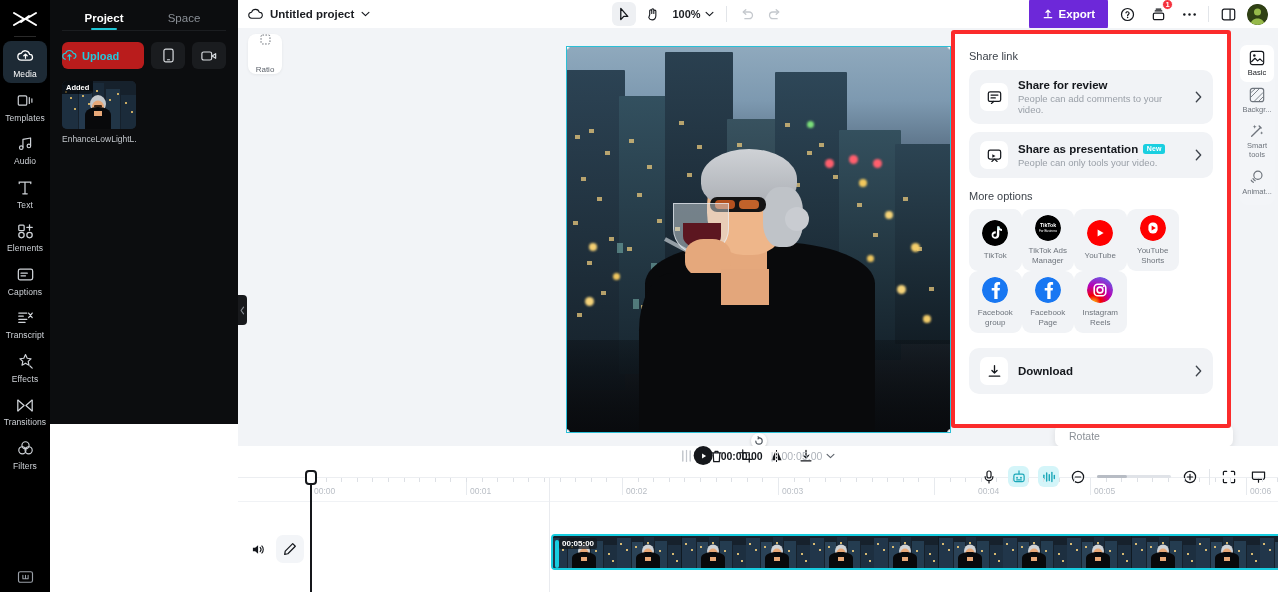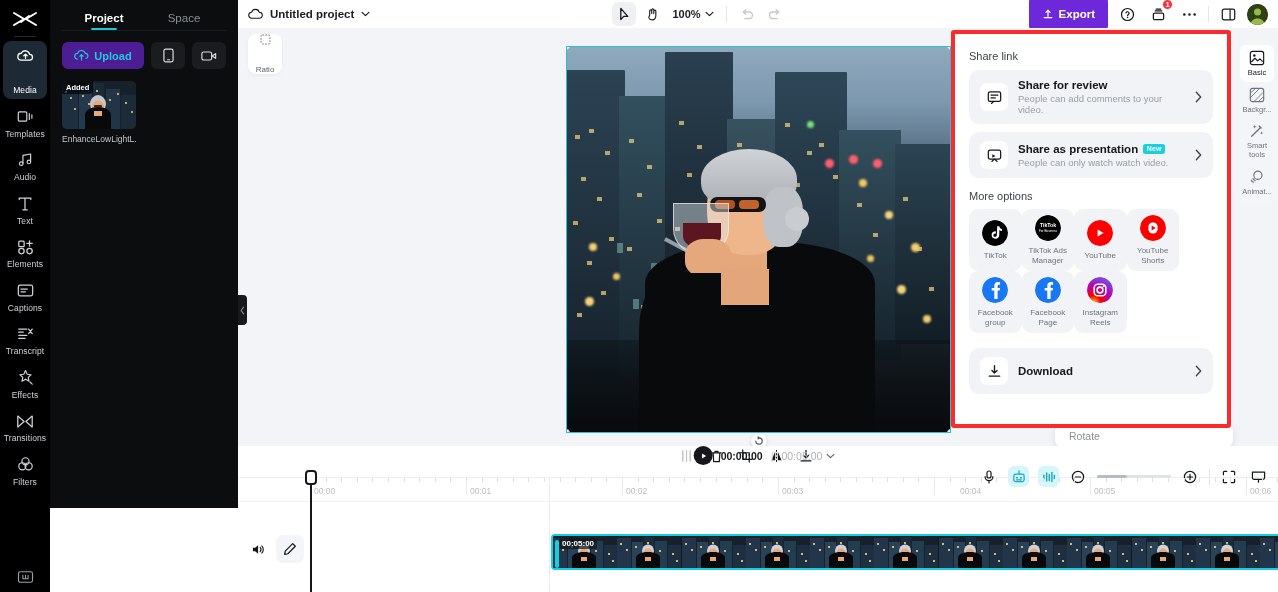--- a/index.html
+++ b/index.html
@@ -22,40 +22,40 @@
           display: flex; align-items: center; justify-content: center; }
   .rail-sep { width: 22px; height: 1px; background: #2a2a2a; margin: 3px 0 4px; }
   .rail-item {
     width: 44px; padding: 6px 0 4px; margin-bottom: 2px;
     display: flex; flex-direction: column; align-items: center; gap: 3px;
     border-radius: 8px; cursor: pointer;
   }
   .rail-item.active { background: #1d2a35; }
   .rail-ico { width: 20px; height: 20px; display: flex; align-items: center; justify-content: center; }
   .rail-lbl { font-size: 8.5px; color: #cfd3d8; letter-spacing: .1px; line-height: 1; }
-  .rail-item.active .rail-lbl { color: #ffffff; margin-top: 16px; }
+  .rail-item.active .rail-lbl { color: #ffffff; }
   .rail-bottom { position: absolute; bottom: 8px; left: 0; width: 50px;
                  display: flex; justify-content: center; }
 
   
   .panel {
-    position: absolute; left: 50px; top: 0; width: 188px; height: 508px;
+    position: absolute; left: 50px; top: 0; width: 188px; height: 424px;
     background: #0c0d0f;
   }
   .panel-tabs { display: flex; padding: 0 14px; height: 30px; align-items: flex-end; }
   .ptab { flex: 1; text-align: center; font-size: 11.5px; color: #8a8f96;
           padding-bottom: 6px; cursor: pointer; position: relative; font-weight: 400; }
   .ptab.active { color: #ffffff; font-weight: 700; }
   .ptab.active::after { content: ""; position: absolute; left: 50%; transform: translateX(-50%);
     bottom: 0; width: 26px; height: 2.5px; background: #1ec7d6; border-radius: 2px; }
   .panel-sep { height: 1px; background: #1b1d20; margin: 0 12px; }
   .panel-actions { display: flex; gap: 7px; padding: 11px 12px 0; }
   .btn-upload {
-    flex: 1; height: 27px; background: #4c1d95; border-radius: 6px;
-    display: flex; align-items: center; justify-content: center; gap: 5px;
+    flex: 1; height: 27px; background: #b91c1c; border-radius: 6px;
+    display: flex; align-items: center; justify-content: flex-start; gap: 5px;
     color: #22c9dd; font-size: 11px; font-weight: 700; cursor: pointer;
   }
   .btn-sq { width: 34px; height: 27px; background: #1a1c1f; border-radius: 6px;
             display: flex; align-items: center; justify-content: center; cursor: pointer; }
   .media-grid { padding: 12px 12px 0; }
   .media-card { width: 74px; cursor: pointer; }
   .media-thumb { position: relative; width: 74px; height: 48px; border-radius: 5px;
                  overflow: hidden; background: #20262e; }
   .badge-added { position: absolute; left: 0; top: 0; background: rgba(0,0,0,.62);
     color: #fff; font-size: 7.5px; font-weight: 700; padding: 2px 4px; border-radius: 0 0 4px 0; }
@@ -722,21 +722,21 @@
             <rect x="1.5" y="2.5" width="14" height="10" rx="2" fill="none" stroke="#14171c" stroke-width="1.4"></rect>
             <path d="M6 7l3.6 2L6 11z" fill="#14171c"></path>
             <path d="M5.5 15.2l3-2.6 3 2.6" fill="none" stroke="#14171c" stroke-width="1.4" stroke-linecap="round" stroke-linejoin="round"></path>
           </svg>
       </div>
       <div class="row-txt">
         <div class="row-title">
           <span>Share as presentation</span>
           <span class="new-badge">New</span>
         </div>
-        <div class="row-sub">People can only watch watch video.</div>
+        <div class="row-sub">People can only tools your video.</div>
       </div>
       <span class="chev">
         <svg width="7" height="12" viewBox="0 0 8 13">
             <path d="M1.5 1l5 5.5-5 5.5" stroke="#3d434b" stroke-width="1.5" fill="none" stroke-linecap="round" stroke-linejoin="round"></path>
           </svg>
       </span>
     </div>
 
     <div class="more-title">More options</div>
 
@@ -956,21 +956,21 @@
 
       <div class="tick major" style="left:72px"></div>
         <div class="rlabel" style="left:76px">00:00</div>
       <div class="tick major" style="left:228px"></div>
         <div class="rlabel" style="left:232px">00:01</div>
       <div class="tick major" style="left:384px"></div>
         <div class="rlabel" style="left:388px">00:02</div>
       <div class="tick major" style="left:540px"></div>
         <div class="rlabel" style="left:544px">00:03</div>
       <div class="tick major" style="left:696px"></div>
-        <div class="rlabel" style="left:722px">00:04</div>
+        <div class="rlabel" style="left:740px">00:04</div>
       <div class="tick major" style="left:852px"></div>
         <div class="rlabel" style="left:856px">00:05</div>
       <div class="tick major" style="left:1008px"></div>
         <div class="rlabel" style="left:1012px">00:06</div>
       <div id="minor-ticks">
           <div class="tick" style="left: 87.6px;"></div>
           <div class="tick" style="left: 103.2px;"></div>
           <div class="tick" style="left: 118.8px;"></div>
           <div class="tick" style="left: 134.4px;"></div>
           <div class="tick" style="left: 150px;"></div>

